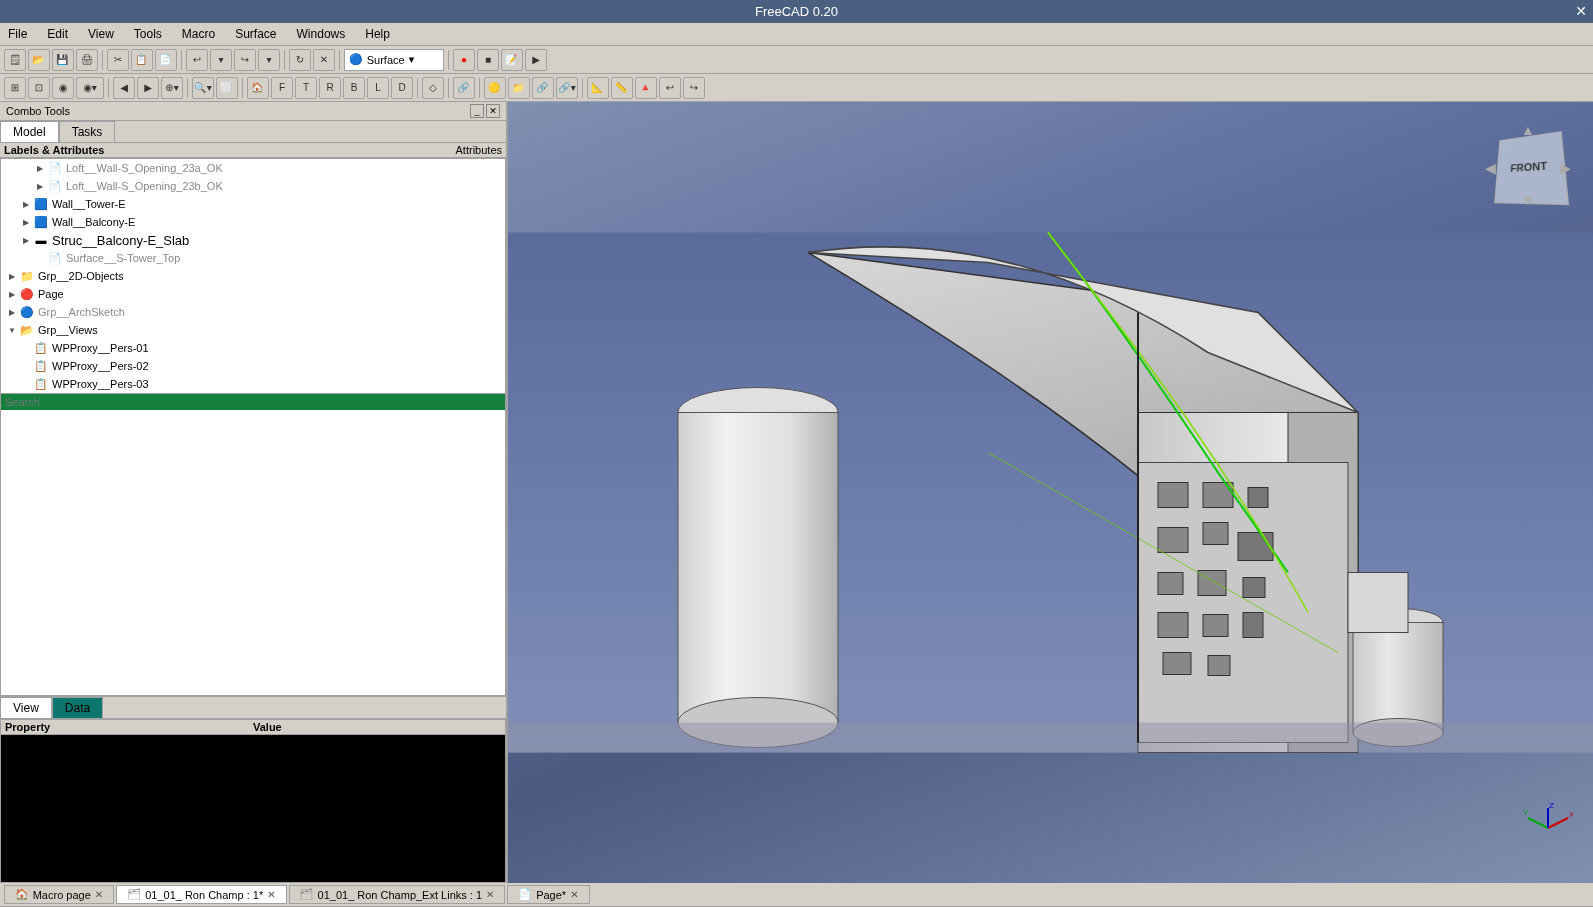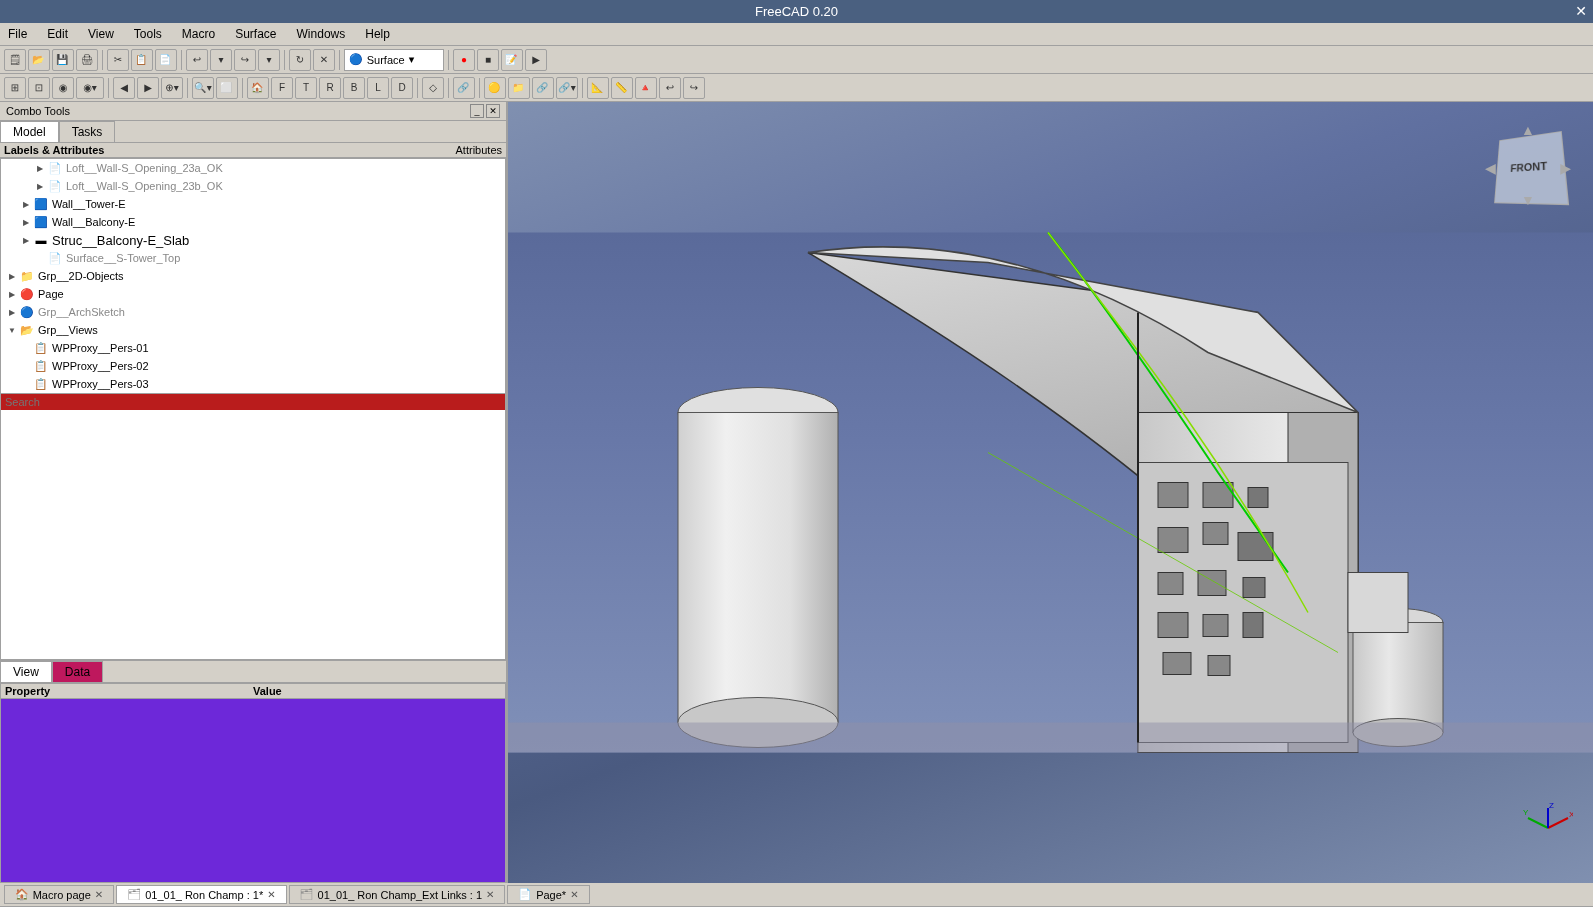--- a/index.html
+++ b/index.html
@@ -29,25 +29,25 @@
     .model-tab { padding: 3px 12px; cursor: pointer; border: 1px solid #a0a0a0; border-bottom: none; background: #d4d0c8; font-size: 12px; }
     .model-tab.active { background: #fff; }
     #tree-area { flex: 1; background: #fff; overflow-y: auto; border: 1px solid #a0a0a0; }
     #tree-header { display: flex; background: #d4d0c8; padding: 1px 4px; border-bottom: 1px solid #a0a0a0; }
     #tree-header span:first-child { flex: 1; font-size: 11px; font-weight: bold; }
     #tree-header span:last-child { font-size: 11px; }
     .tree-item { display: flex; align-items: center; padding: 1px 0; cursor: pointer; white-space: nowrap; }
     .tree-item .arrow { width: 14px; text-align: center; font-size: 8px; color: #555; }
     .tree-item .icon { width: 16px; height: 16px; margin-right: 3px; display: inline-flex; align-items: center; justify-content: center; font-size: 10px; }
     .tree-item .label { font-size: 11px; }
-    #properties-area { height: 200px; background: #6d28d9; border: 1px solid #a0a0a0; overflow-y: auto; }
+    #properties-area { height: 164px; background: #000000; border: 1px solid #a0a0a0; overflow-y: auto; }
     #props-header { display: flex; background: #d4d0c8; padding: 1px 4px; border-bottom: 1px solid #a0a0a0; }
     #props-header span { flex: 1; font-size: 11px; font-weight: bold; }
     #view-data-tabs { display: flex; background: #d4d0c8; border-top: 1px solid #a0a0a0; border-bottom: 1px solid #a0a0a0; }
-    .view-data-tab { padding: 3px 12px; cursor: pointer; border: 1px solid #a0a0a0; border-bottom: none; background: #be185d; font-size: 12px; }
+    .view-data-tab { padding: 3px 12px; cursor: pointer; border: 1px solid #a0a0a0; border-bottom: none; background: #0f766e; font-size: 12px; }
     .view-data-tab.active { background: #fff; }
 
     
     #viewport { flex: 1; background: linear-gradient(160deg, #8090b0 0%, #6070a0 30%, #4a5a80 60%, #8090b0 100%); position: relative; overflow: hidden; }
 
     
     #nav-cube { position: absolute; top: 20px; right: 20px; width: 90px; height: 90px; }
     #nav-cube-inner { width: 70px; height: 70px; background: rgba(180,190,210,0.9); border: 1px solid #aaa; display: flex; align-items: center; justify-content: center; transform: perspective(100px) rotateX(15deg) rotateY(-15deg); margin: 10px auto 0; font-size: 11px; font-weight: bold; color: #333; cursor: pointer; }
     .nav-arrow { position: absolute; color: #aaa; font-size: 14px; cursor: pointer; }
     .nav-arrow.top { top: 0; left: 38px; }
@@ -246,21 +246,21 @@
             <span class="arrow" style="width: 14px; display: inline-block; font-size: 8px;"></span>
             <span class="icon" style="font-size: 11px; margin-right: 3px;">📋</span>
             <span class="label" style="font-size: 11px;">WPProxy__Pers-02</span>
           </div>
           <div class="tree-item" style="padding-left: 18px;">
             <span class="arrow" style="width: 14px; display: inline-block; font-size: 8px;"></span>
             <span class="icon" style="font-size: 11px; margin-right: 3px;">📋</span>
             <span class="label" style="font-size: 11px;">WPProxy__Pers-03</span>
           </div>
         </div>
-      <input class="search-box-tree" id="tree-search" type="text" placeholder="Search" style="width: 100%; border-right: none; border-bottom: none; border-left: none; border-image: initial; border-top: 1px solid rgb(160, 160, 160); padding: 2px 4px; font-size: 11px; background: #b91c1c;">
+      <input class="search-box-tree" id="tree-search" type="text" placeholder="Search" style="width: 100%; border-right: none; border-bottom: none; border-left: none; border-image: initial; border-top: 1px solid rgb(160, 160, 160); padding: 2px 4px; font-size: 11px; background: #15803d;">
     </div>
 
     <div id="view-data-tabs">
       <div class="view-data-tab active">View</div>
       <div class="view-data-tab">Data</div>
     </div>
 
     <div id="properties-area">
       <div id="props-header">
         <span>Property</span>

